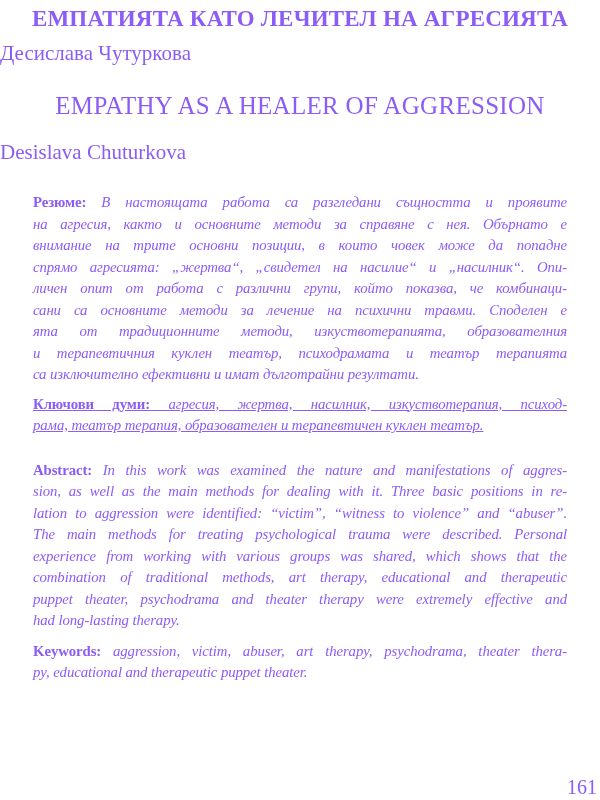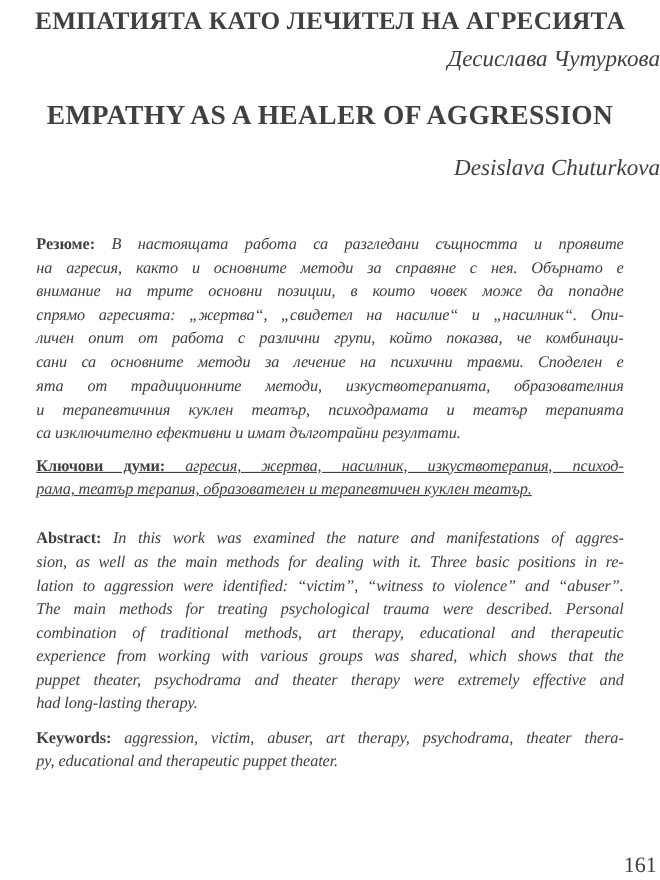--- a/index.html
+++ b/index.html
@@ -1,67 +1,66 @@
 <!DOCTYPE html>
 <html lang="bg"><head>
 <meta charset="utf-8">
 <style>
   html, body { margin: 0; padding: 0; background: #ffffff; }
   .page {
     position: relative;
     width: 600px;
     height: 800px;
     background: #ffffff;
-    color: #404040;
+    color: #8b5cf6;
     font-family: "Liberation Serif", "DejaVu Serif", serif;
     overflow: hidden;
   }
   .title-bg {
     margin: 0;
     padding-top: 4px;
     font-size: 23px;
     line-height: 30px;
     font-weight: bold;
     text-align: center;
     white-space: nowrap;
     letter-spacing: 0.2px;
   }
   .author {
     font-size: 21px;
     line-height: 28px;
-    font-style: italic;
-    text-align: right;
+    text-align: left;
   }
   .author-bg { margin-top: 5px; }
   .title-en {
     margin: 17px;
     margin-top: 24px;
     font-size: 25px;
     line-height: 30px;
-    font-weight: bold;
+    font-weight: normal;
     text-align: center;
     white-space: nowrap;
     letter-spacing: 0.3px;
   }
   .author-en { margin-top: 7px; }
   .content {
     margin: 0 33px;
     width: 534px;
   }
   .section { font-size: 14.8px; letter-spacing: -0.1px; }
   .tline {
     font-style: italic;
     line-height: 21.5px;
     text-align: justify;
     text-align-last: justify;
     -moz-text-align-last: justify;
   }
   .tline.last { text-align-last: left; -moz-text-align-last: left; }
   .lbl { font-style: normal; font-weight: bold; }
-  .sec-resume   { margin-top: 46px; }
+  .sec-resume   { margin-top: 26px; }
   .sec-kwbg     { margin-top: 8px; text-decoration: underline; }
   .sec-abstract { margin-top: 23px; }
   .sec-kwen     { margin-top: 9px; }
   .pagenum {
     position: absolute;
     right: 3px;
     bottom: 4px;
     font-size: 20px;
     line-height: 18px;
   }
@@ -95,22 +94,22 @@
     <div class="section sec-kwbg">
         <div class="tline"><span class="lbl">Ключови думи:</span> агресия, жертва, насилник, изкуствотерапия, психод-</div>
         <div class="tline last">рама, театър терапия, образователен и терапевтичен куклен театър.</div>
       </div>
 
     <div class="section sec-abstract">
         <div class="tline"><span class="lbl">Abstract:</span> In this work was examined the nature and manifestations of aggres-</div>
         <div class="tline">sion, as well as the main methods for dealing with it. Three basic positions in re-</div>
         <div class="tline">lation to aggression were identified: “victim”, “witness to violence” and “abuser”.</div>
         <div class="tline">The main methods for treating psychological trauma were described. Personal</div>
+        <div class="tline">experience from working with various groups was shared, which shows that the</div>
         <div class="tline">combination of traditional methods, art therapy, educational and therapeutic</div>
-        <div class="tline">experience from working with various groups was shared, which shows that the</div>
         <div class="tline">puppet theater, psychodrama and theater therapy were extremely effective and</div>
         <div class="tline last">had long-lasting therapy.</div>
       </div>
 
     <div class="section sec-kwen">
         <div class="tline"><span class="lbl">Keywords:</span> aggression, victim, abuser, art therapy, psychodrama, theater thera-</div>
         <div class="tline last">py, educational and therapeutic puppet theater.</div>
       </div>
   </div>
 

